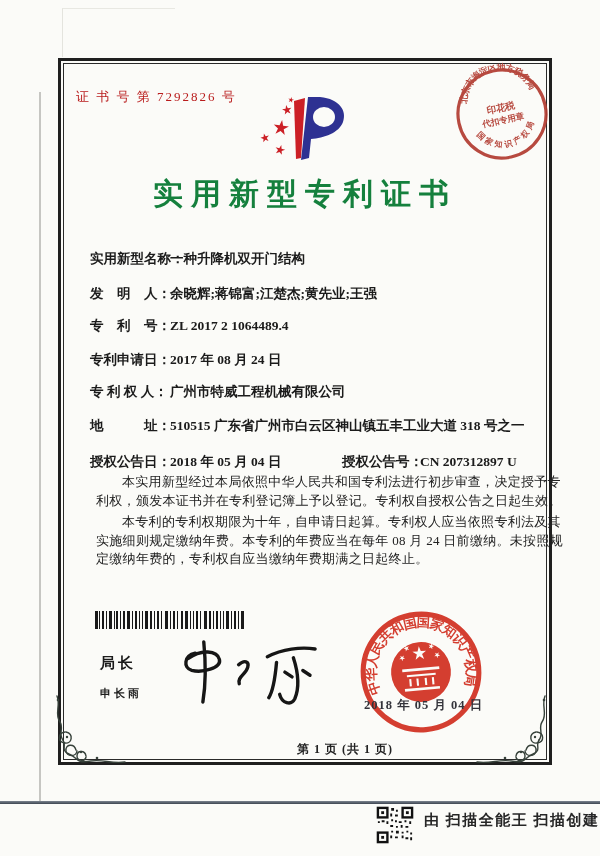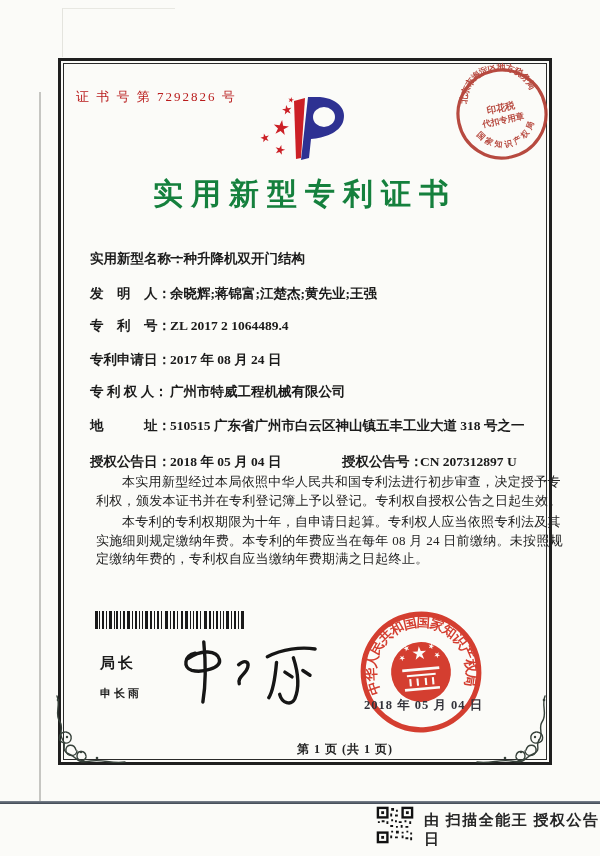--- a/index.html
+++ b/index.html
@@ -259,15 +259,15 @@
       <rect x="28" y="2" width="10" height="10"></rect>
       <rect x="2" y="28" width="10" height="10"></rect>
     </g>
     <g fill="#111">
       <rect x="5.5" y="5.5" width="3" height="3"></rect>
       <rect x="31.5" y="5.5" width="3" height="3"></rect>
       <rect x="5.5" y="31.5" width="3" height="3"></rect>
       <path d="M16,2h3v3h-3z M21,4h2v2h-2z M15,8h2v3h-2z M20,9h3v2h-3z M16,14h2v2h-2z M2,16h2v2h-2z M6,15h3v2h-3z M11,16h2v3h-2z M20,15h2v2h-2z M24,16h3v2h-3z M30,15h2v2h-2z M35,16h2v3h-2z M15,20h3v2h-3z M21,21h2v2h-2z M26,20h2v3h-2z M31,21h3v2h-3z M16,26h2v2h-2z M21,26h3v3h-3z M27,27h2v2h-2z M32,26h2v2h-2z M36,28h2v2h-2z M15,31h2v3h-2z M20,32h3v2h-3z M27,31h2v3h-2z M31,33h3v2h-3z M36,33h2v3h-2z"></path>
     </g>
   </svg>
-  <div class="abs scan-credit">由 扫描全能王 授权公告日</div>
+  <div class="abs scan-credit">由 扫描全能王 扫描创建</div>
 
 </div>
 
 </body></html>

